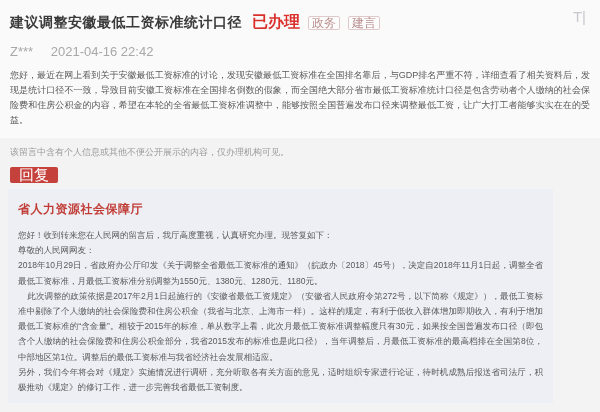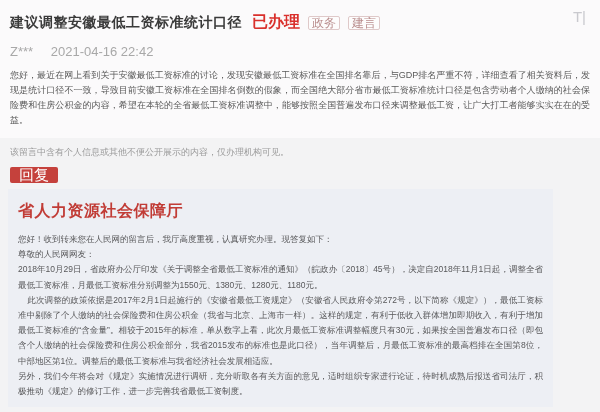--- a/index.html
+++ b/index.html
@@ -78,21 +78,21 @@
     line-height: 12px;
   }
   .reply-panel {
     margin: 5px 47px 0 8px;
     background: #edeff4;
     padding: 8px 10px 8px 10px;
   }
   .dept-name {
     color: #c13c36;
     font-weight: bold;
-    font-size: 16px;
+    font-size: 12px;
     margin: 4px 0 10px 0;
     letter-spacing: 0.5px;
   }
   .reply-panel p {
     margin: 0;
     font-size: 8.5px;
     color: #58585a;
     line-height: 15.2px;
     text-align: justify;
   }

